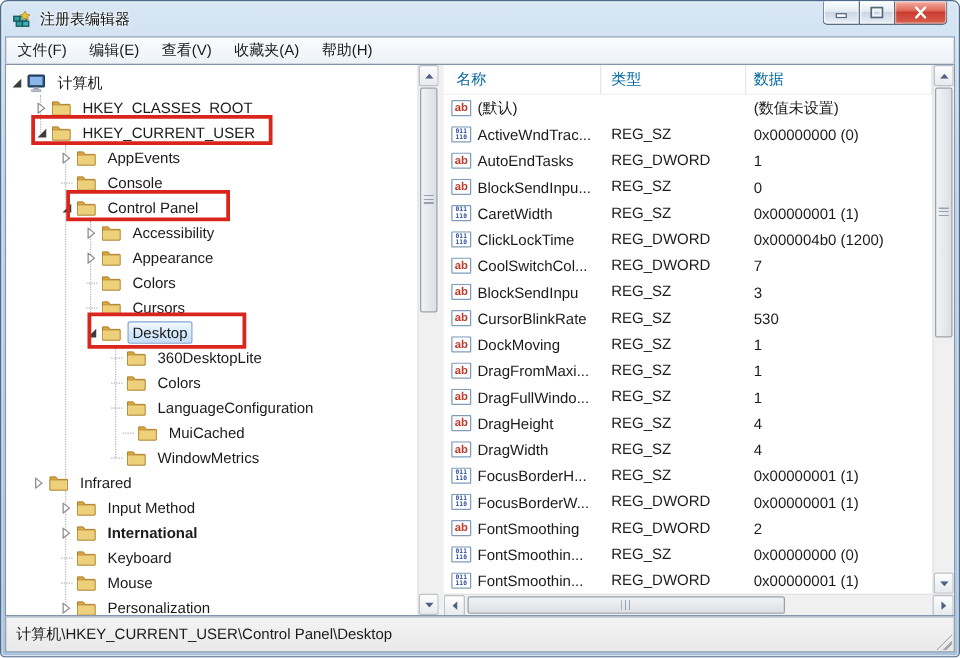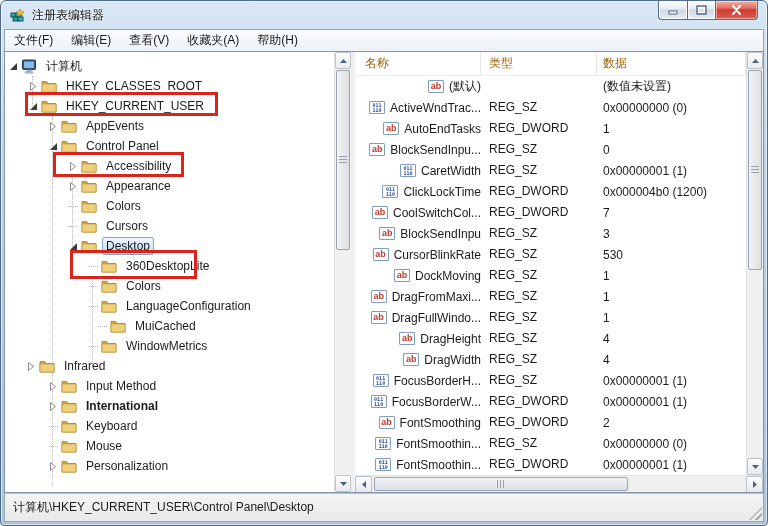--- a/index.html
+++ b/index.html
@@ -57,28 +57,28 @@
   .sb-track { flex:1; position:relative; }
   .sb-thumb { position:absolute; left:1px; right:1px; border:1px solid #9aa3ad; border-radius:2px;
               background:linear-gradient(90deg,#f2f3f5,#dcdfe3); display:flex; align-items:center; justify-content:center; }
   .sb-thumb::after { content:''; width:8px; height:8px;
               background:repeating-linear-gradient(180deg,#98a2ae 0 1px,transparent 1px 3px); }
 
   .splitter { width:4px; background:#f0f0f0; cursor:col-resize; }
 
   .list-panel { flex:1; background:#fff; position:relative; overflow:hidden; }
   .list-header { height:24px; display:flex; border-bottom:1px solid #f0f0f0; margin-right:17px; }
-  .hcell { display:flex; align-items:center; border-right:1px solid #e3e6ea; color:#a16207; }
+  .hcell { display:flex; align-items:center; border-right:1px solid #e3e6ea; color:#0369a1; }
   .hcell.c-name { width:126px; padding-left:10px; }
   .hcell.c-type { width:116px; padding-left:8px; }
   .hcell.c-data { flex:1; padding-left:6px; }
   .list-body { position:absolute; top:24px; left:0; right:17px; bottom:17px; overflow:hidden; }
   .lrow { height:21px; display:flex; align-items:center; }
   .lcell { overflow:hidden; white-space:nowrap; }
-  .lcell.name { width:126px; padding-left:6px; display:flex; align-items:center; gap:5px;justify-content:flex-end; }
+  .lcell.name { width:126px; padding-left:6px; display:flex; align-items:center; gap:5px; }
   .lcell.type { width:116px; padding-left:8px;margin-top:40px; }
   .lcell.data { flex:1; padding-left:6px; }
 
   .vicon { width:16px; height:13px; flex:0 0 16px; border:1px solid #7f9db9; background:#fff;
            display:inline-flex; align-items:center; justify-content:center; border-radius:1px; }
   .vicon.sz::before { content:"ab"; font-weight:bold; font-size:9px; line-height:9px; color:#c0392b; }
   .vicon.dword::before { content:"011\A 110"; white-space:pre; font-family:"DejaVu Sans Mono",monospace;
            font-weight:bold; font-size:5px; line-height:5px; color:#2e4ba0; text-align:center; }
 
   .hscroll { position:absolute; left:0; right:0; bottom:0; height:17px; background:#f0f0f0;
@@ -223,20 +223,35 @@
     <span class="ticon icon-folder">
       <svg width="16" height="14" viewBox="0 0 16 14">
         <path d="M1 2.5 h4.6 l1.6 2 H15 v8.5 H1 Z" fill="#dca83f" stroke="#a87e26" stroke-width="0.8"></path>
         <path d="M1 5 h14 v8 H1 Z" fill="#f3dd9a" stroke="#bb9134" stroke-width="0.8"></path>
         <path d="M1.8 5.8 h12.4 v6.4 H1.8 Z" fill="#eecb6f" opacity="0.75"></path>
       </svg>
     </span>
     <span class="tree-label">AppEvents</span>
   </div>
 
+  <div class="trow" style="padding-left: 42px;">
+    <span class="arrow none">
+      
+      
+    </span>
+
+    <span class="ticon icon-folder">
+      <svg width="16" height="14" viewBox="0 0 16 14">
+        <path d="M1 2.5 h4.6 l1.6 2 H15 v8.5 H1 Z" fill="#dca83f" stroke="#a87e26" stroke-width="0.8"></path>
+        <path d="M1 5 h14 v8 H1 Z" fill="#f3dd9a" stroke="#bb9134" stroke-width="0.8"></path>
+        <path d="M1.8 5.8 h12.4 v6.4 H1.8 Z" fill="#eecb6f" opacity="0.75"></path>
+      </svg>
+    </span>
+    <span class="tree-label">Console</span>
+  </div>
 
   <div class="trow" style="padding-left: 42px;">
     <span class="arrow expanded">
       <svg class="a-exp" width="9" height="9" viewBox="0 0 9 9">
                 <path d="M8 1 V8 H1 Z" fill="#3c3c3c"></path>
               </svg>
 
     </span>
 
     <span class="ticon icon-folder">

